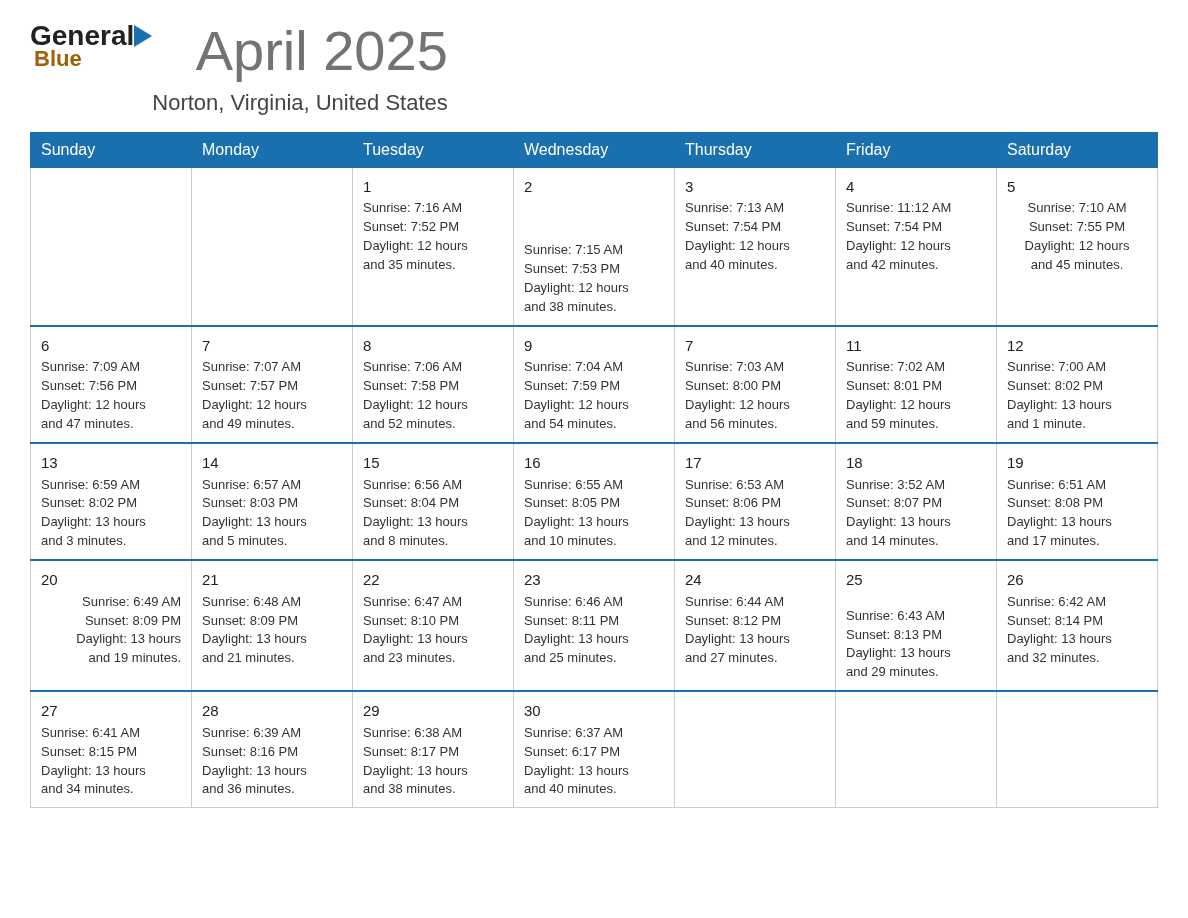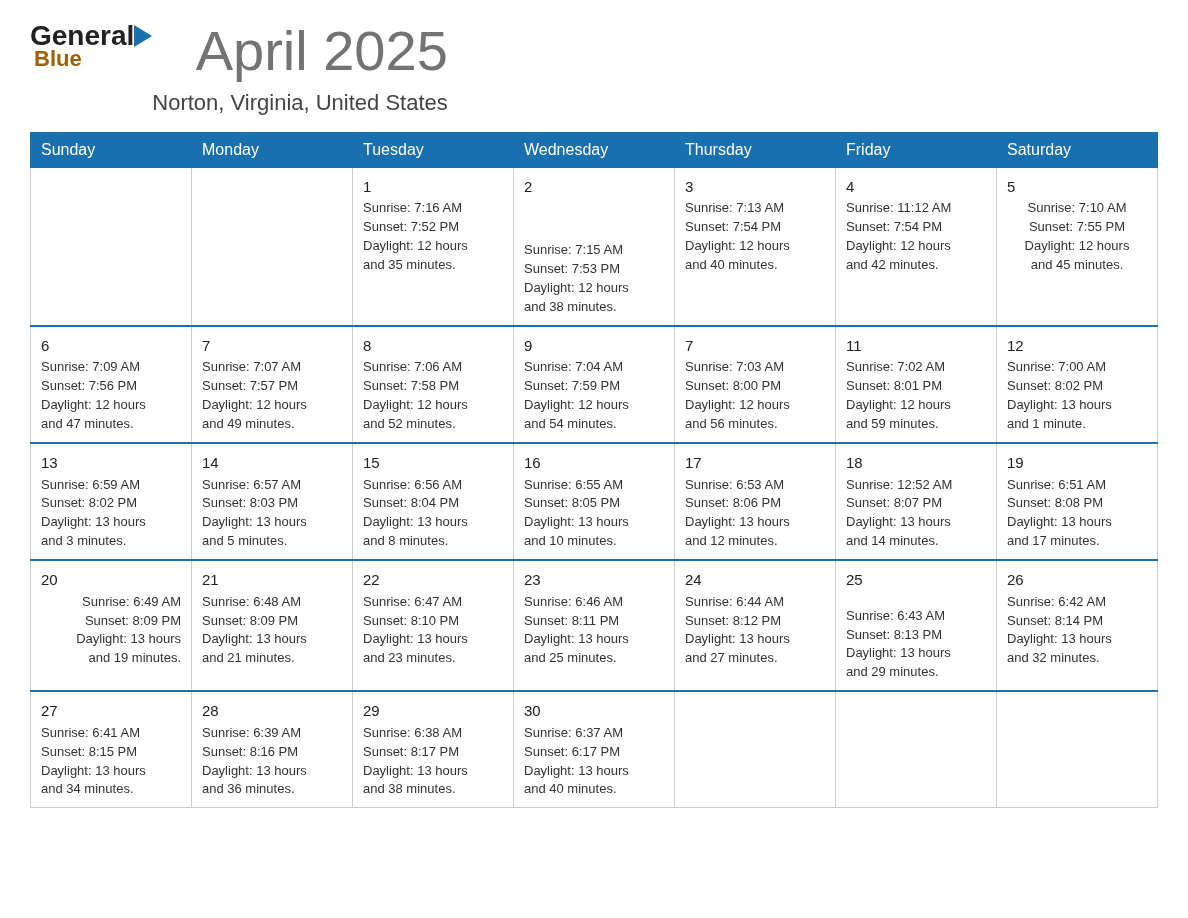--- a/index.html
+++ b/index.html
@@ -245,21 +245,21 @@
         </td>
         <td>
           <span class="day-number">17</span>
           <div class="day-info" style="white-space: pre-line;">Sunrise: 6:53 AM
 Sunset: 8:06 PM
 Daylight: 13 hours
 and 12 minutes.</div>
         </td>
         <td>
           <span class="day-number">18</span>
-          <div class="day-info" style="white-space: pre-line;">Sunrise: 12:52 AM
+          <div class="day-info" style="white-space: pre-line;">Sunrise: 3:52 AM
 Sunset: 8:07 PM
 Daylight: 13 hours
 and 14 minutes.</div>
         </td>
         <td>
           <span class="day-number">19</span>
           <div class="day-info" style="white-space: pre-line;">Sunrise: 6:51 AM
 Sunset: 8:08 PM
 Daylight: 13 hours
 and 17 minutes.</div>

